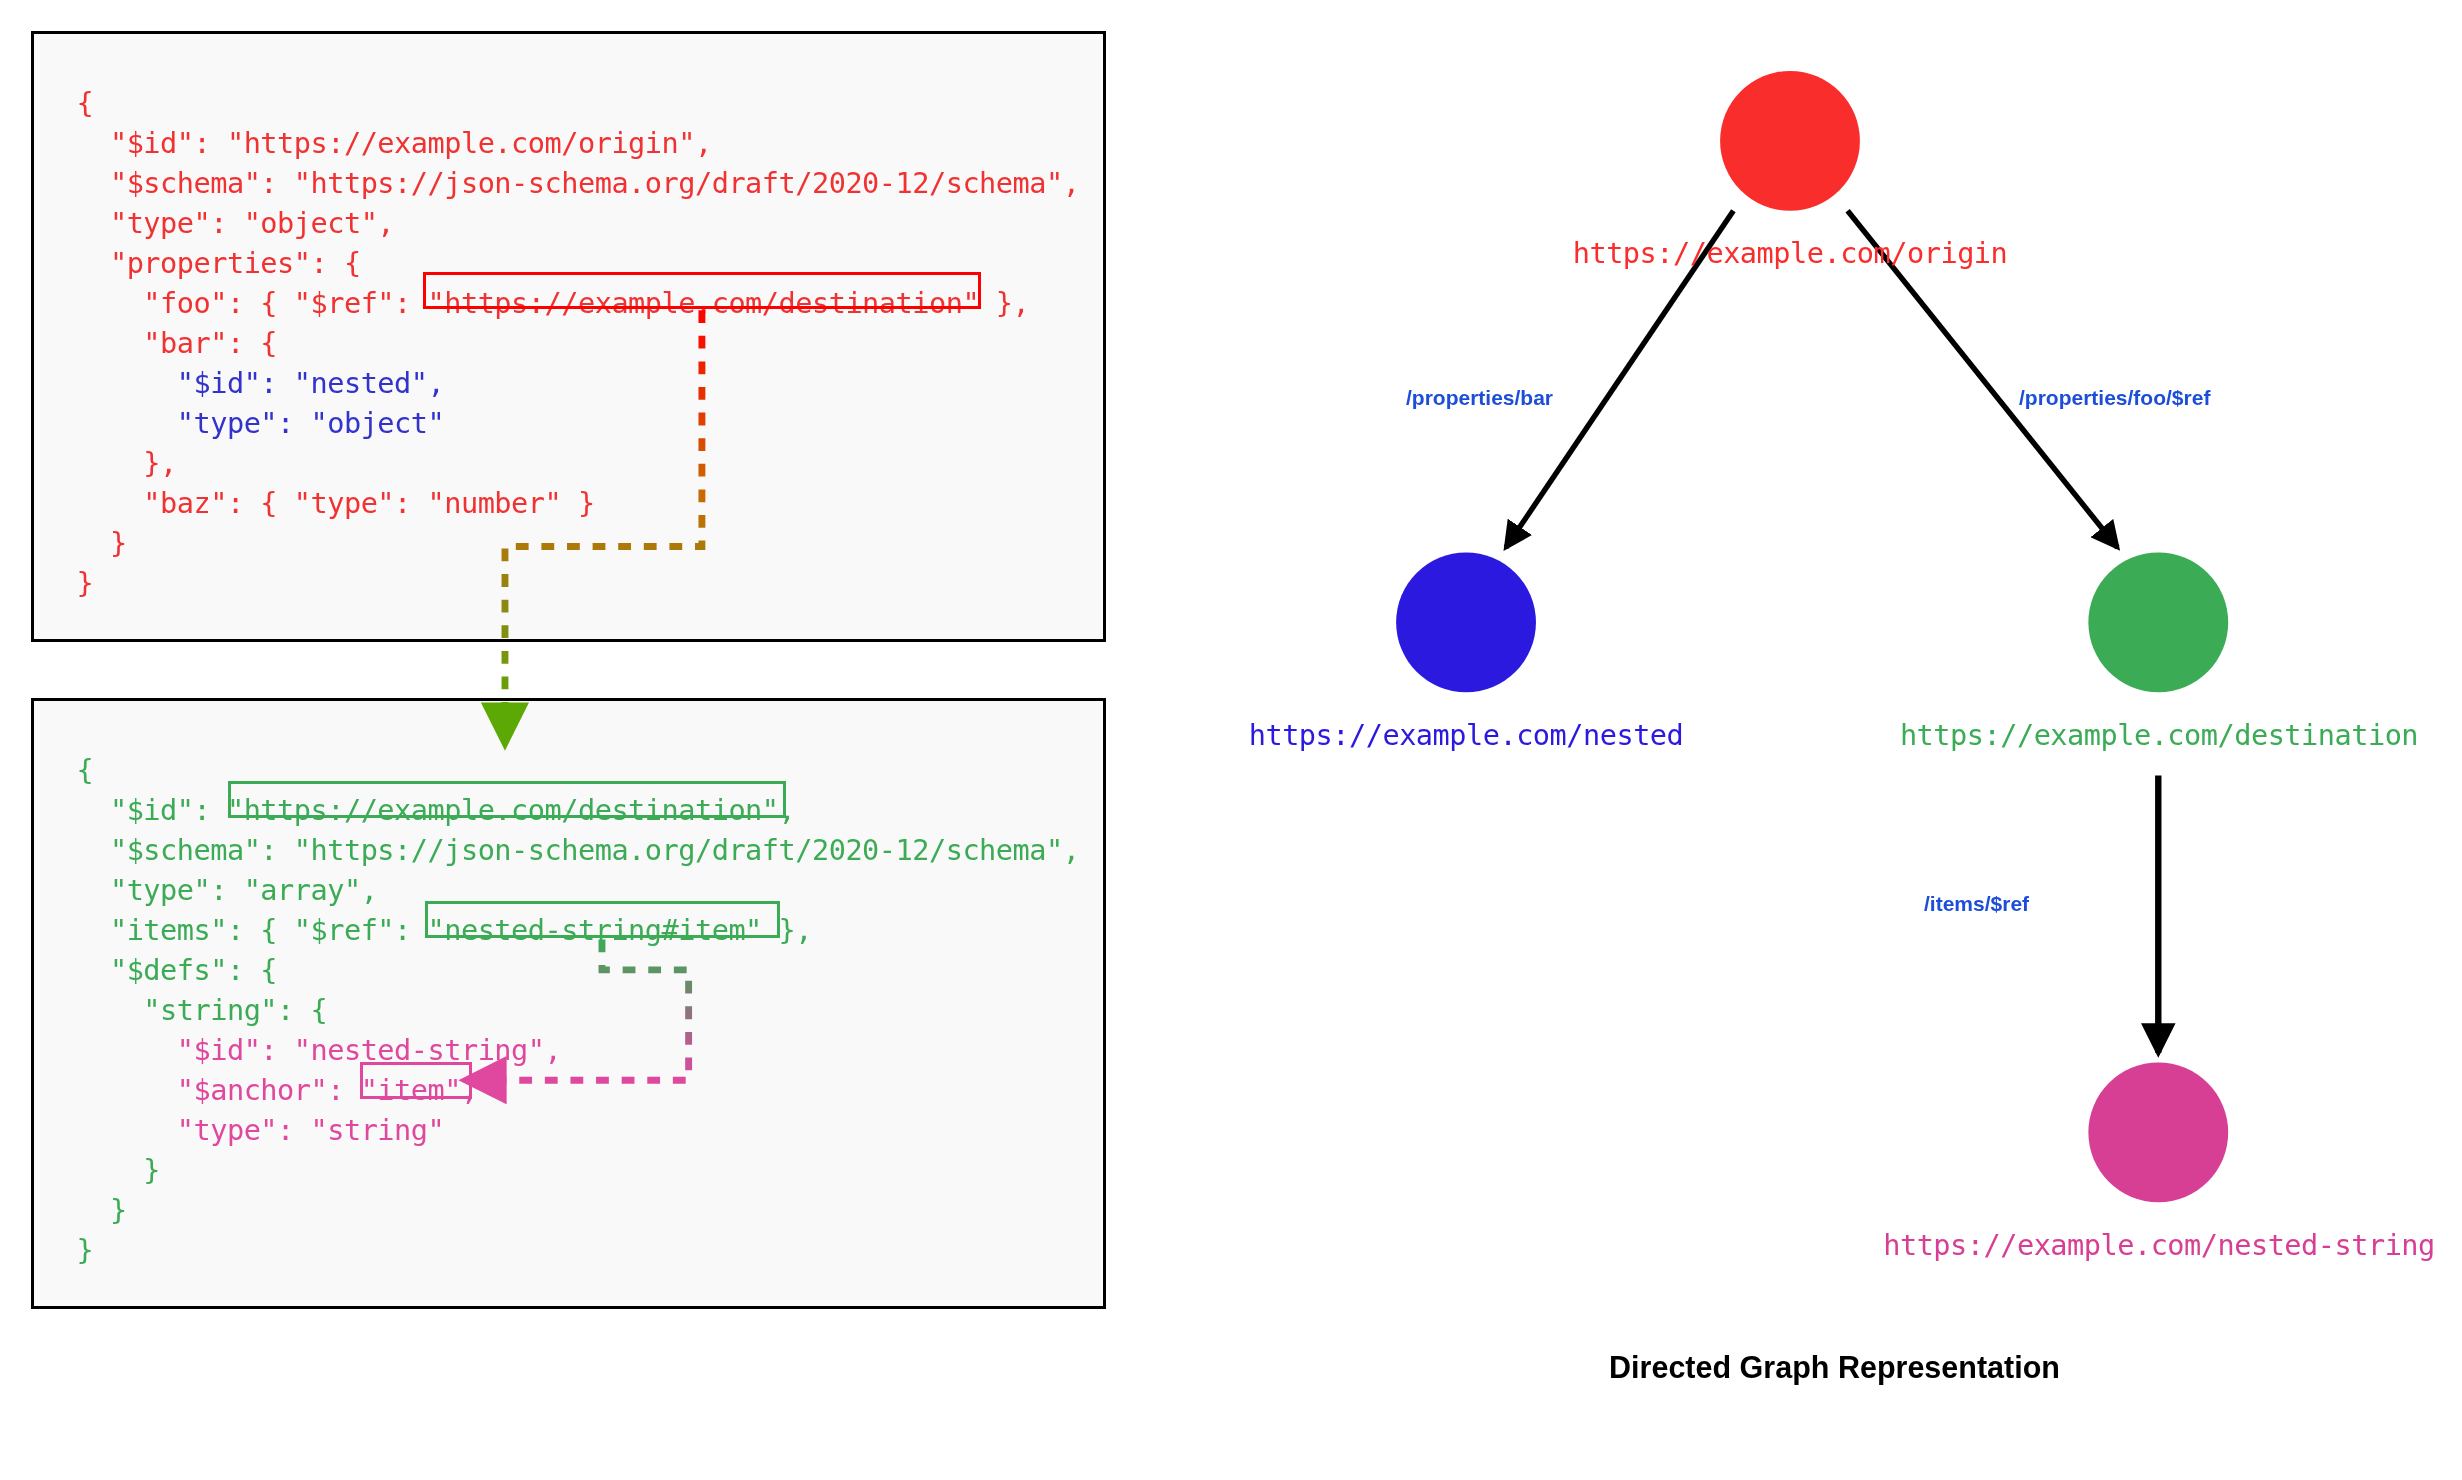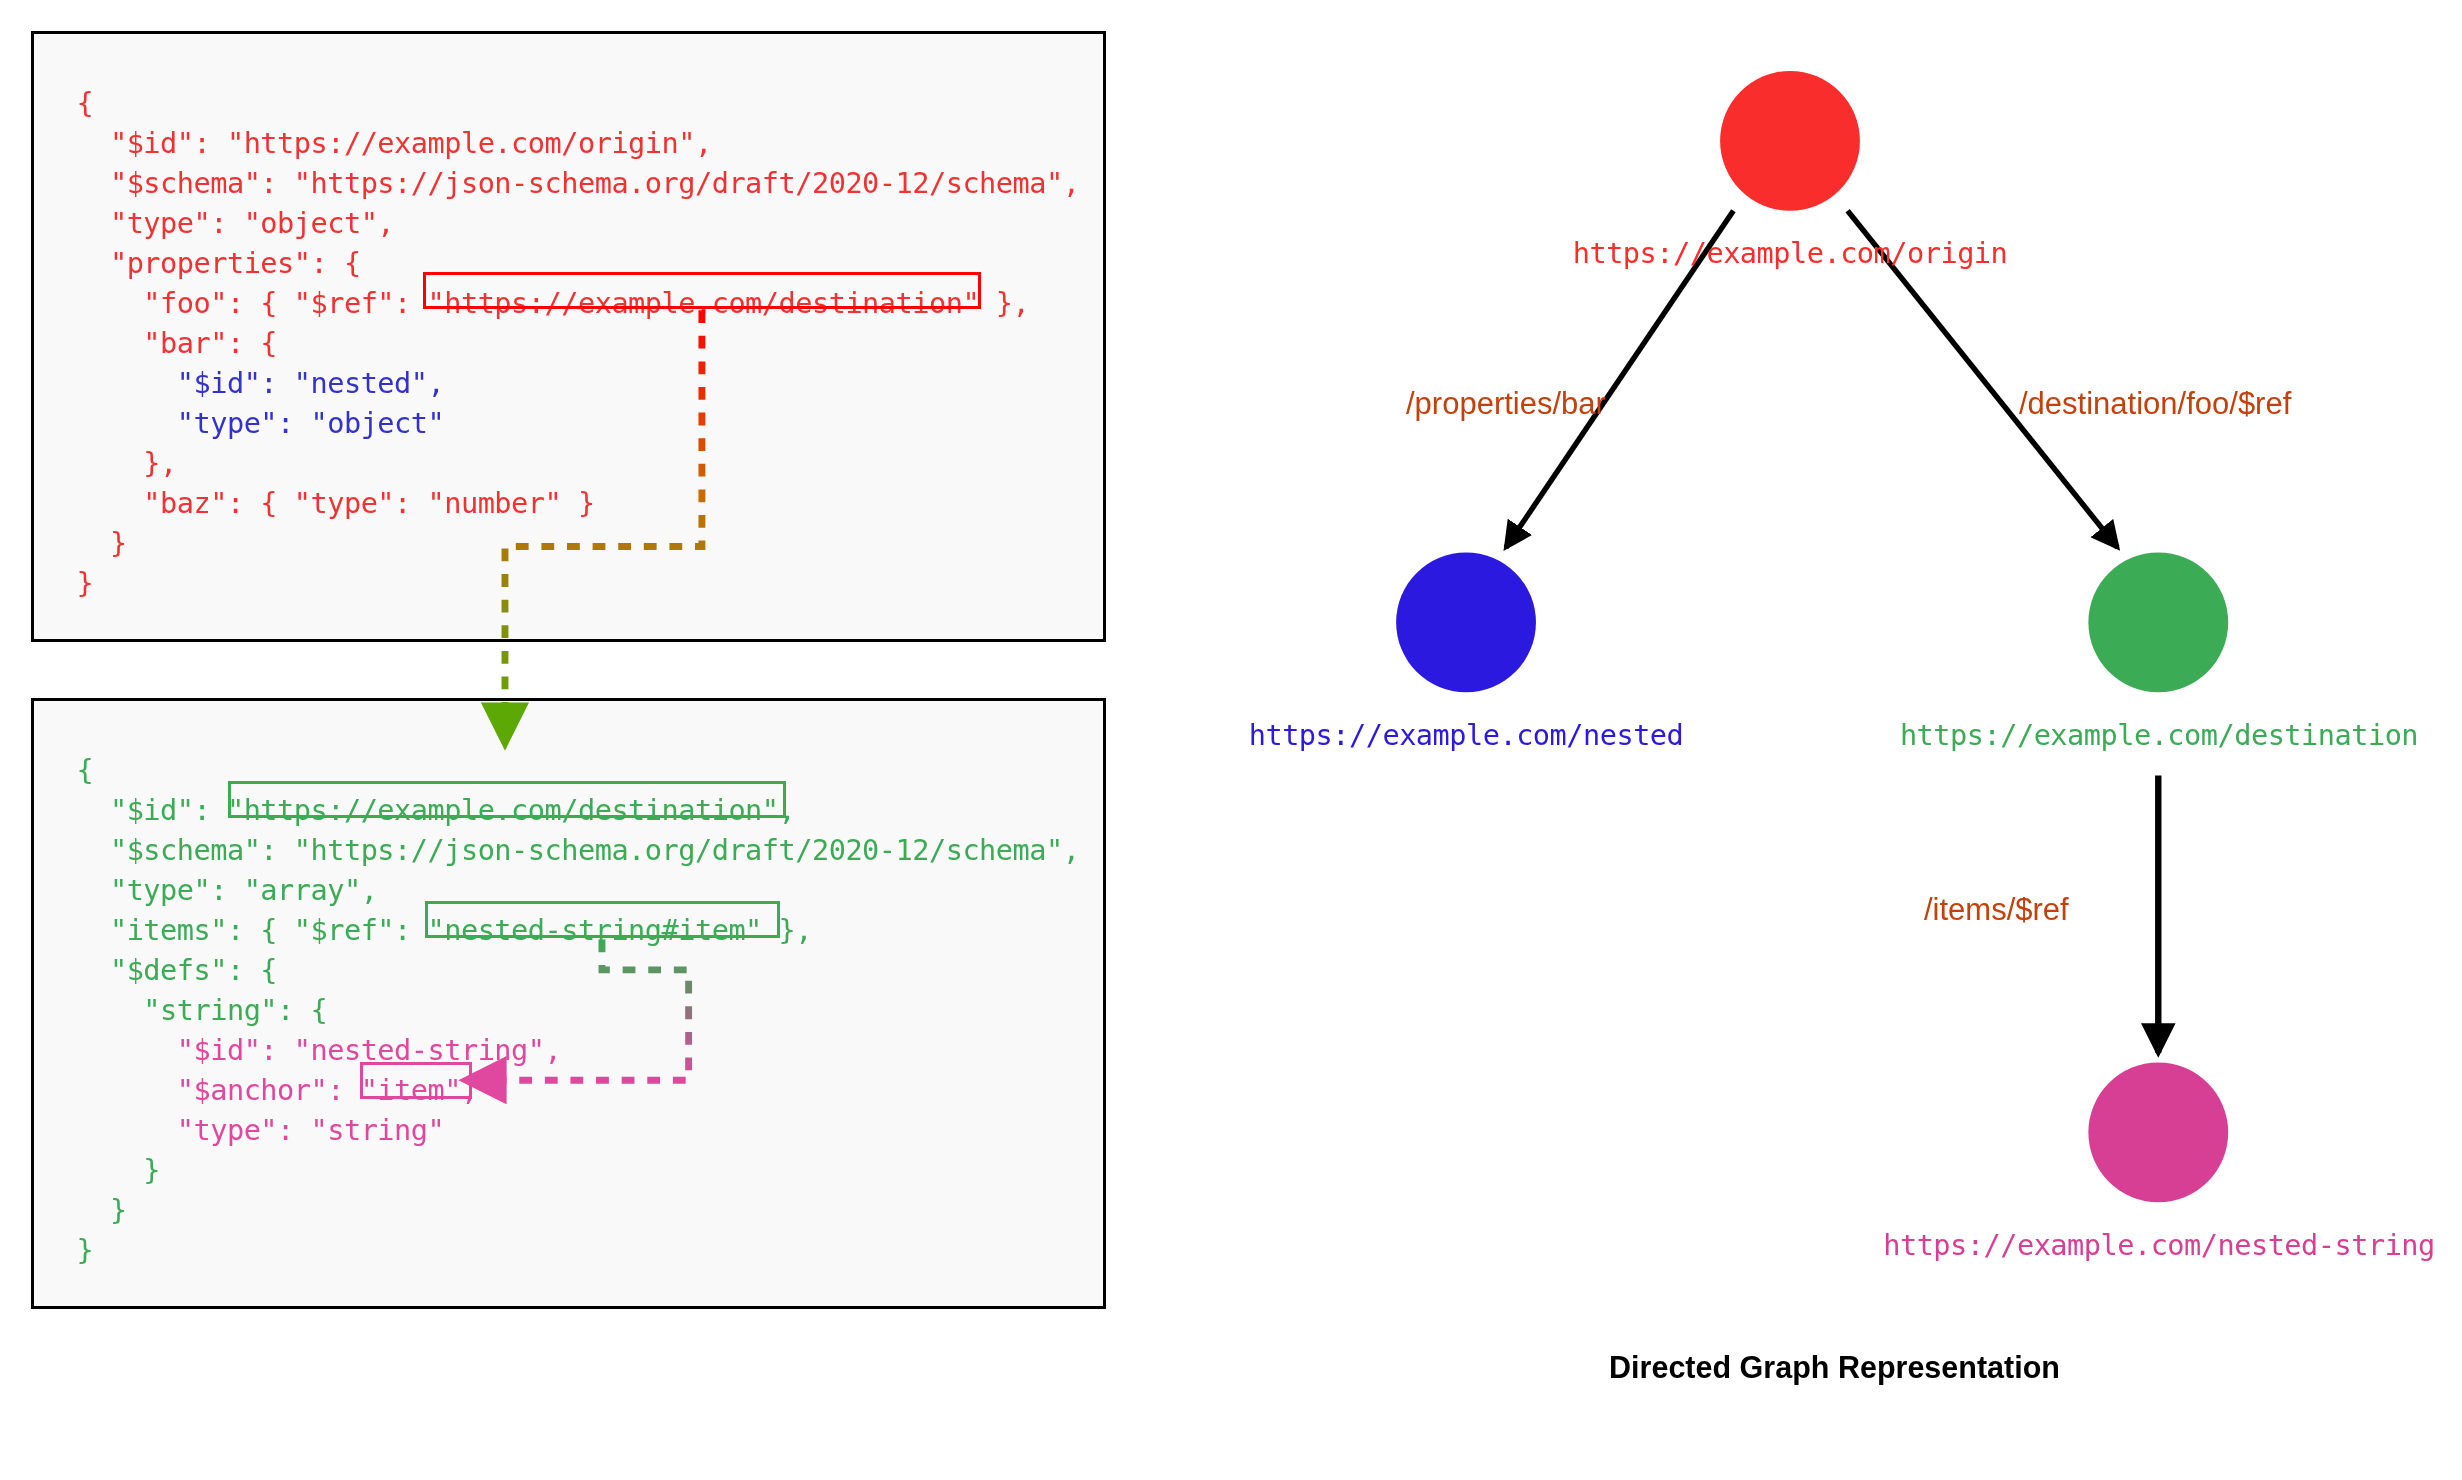--- a/index.html
+++ b/index.html
@@ -61,23 +61,24 @@
     position:absolute;
     font-family:"DejaVu Sans Mono", monospace;
     font-size:28.6px;
     white-space:nowrap;
     text-align:center;
     letter-spacing:-0.5px;
   }
   .edge-label{
     position:absolute;
     font-family:"Liberation Sans", sans-serif;
-    font-size:31px;
-    color:#c2410c;
+    font-size:21px;
+    color:#1d4ed8;
     white-space:nowrap;
+    font-weight:bold;
   }
 
   svg{position:absolute;left:0;top:0;overflow:visible;}
 </style>
 </head>
 <body>
 
 <div class="canvas">
 
   <div class="code-box" id="schema-box-1">
@@ -140,21 +141,21 @@
   <div class="node-label" style="left:1072px;top:718px;width:788px;color:#2b19e0;">https://example.com/nested</div>
 
   <div class="node-label" style="left:1396px;top:236px;width:788px;color:#fa2d2d;">https://example.com/origin</div>
 
   <div class="node-label" style="left:1765px;top:718px;width:788px;color:#3cab55;">https://example.com/destination</div>
 
   <div class="node-label" style="left:1765px;top:1228px;width:788px;color:#d73f95;">https://example.com/nested-string</div>
 
   <div class="edge-label" style="left:1406px;top:386px;">/properties/bar</div>
 
-  <div class="edge-label" style="left:2019px;top:386px;">/destination/foo/$ref</div>
+  <div class="edge-label" style="left:2019px;top:386px;">/properties/foo/$ref</div>
 
   <div class="edge-label" style="left:1924px;top:892px;text-align:right;">/items/$ref</div>
 
 
   <div class="caption" id="caption-graph">Directed Graph Representation</div>
 
 </div>
 
 
 </body></html>

